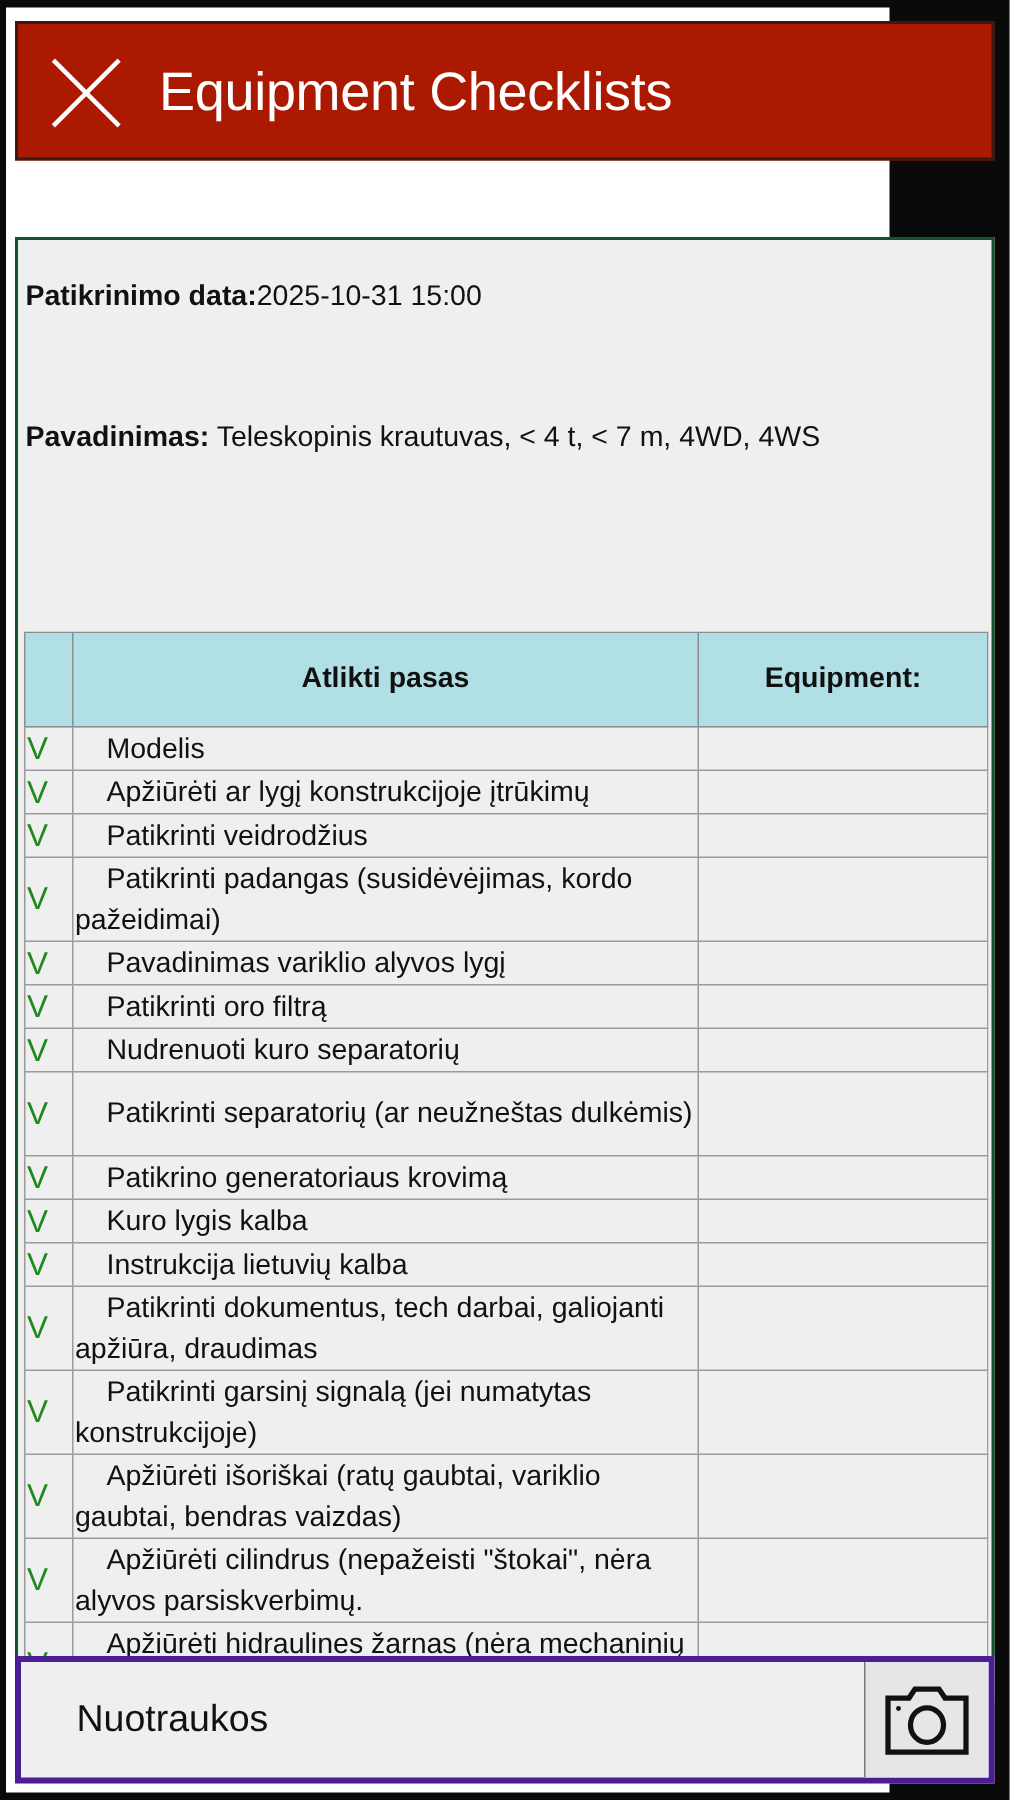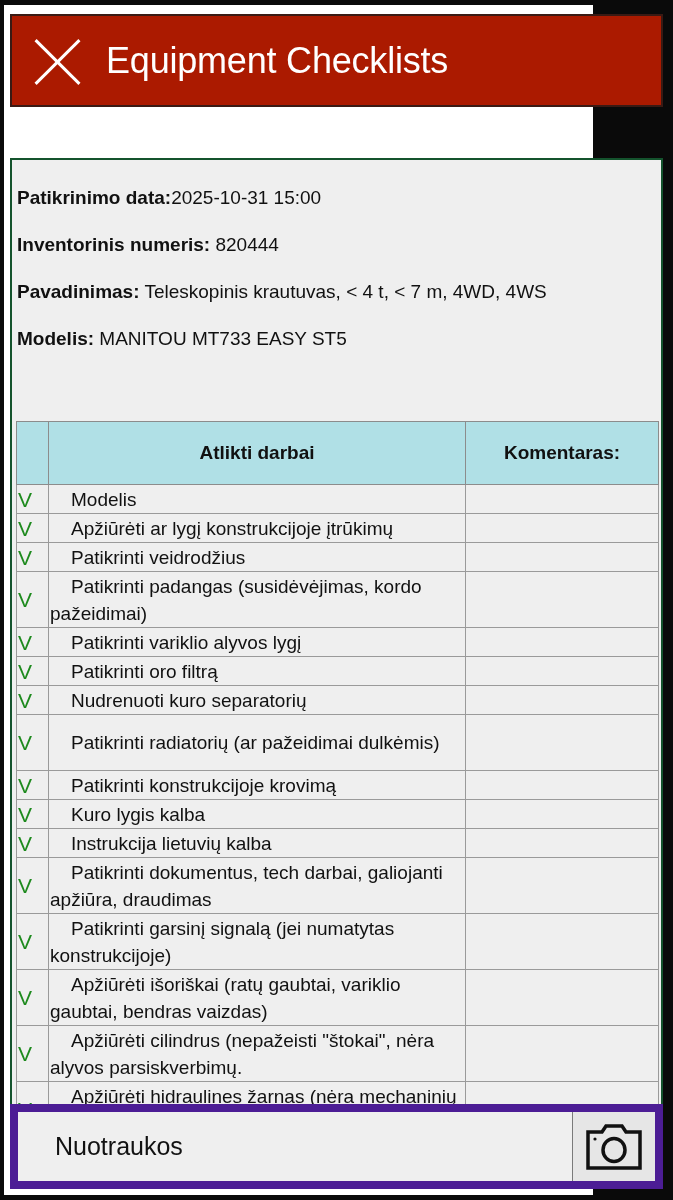--- a/index.html
+++ b/index.html
@@ -62,21 +62,21 @@
   }
   td.chk {
     color: #1e8a1e; font-size: 21px; padding-left: 1px; text-align: left;
   }
   td.task { padding: 0 0 0 1px; }
   td.task .indent { display: inline-block; width: 21px; }
   tr.single td { height: 29px; }
   tr.double td { height: 56px; }
   .footer {
     position: absolute; left: 6px; top: 1099px; width: 653px; height: 85px;
-    border: 8px solid #4c1d95; background: #efefef;
+    border: 4px solid #4c1d95; background: #efefef;
     display: flex; align-items: center; justify-content: space-between;
   }
   .footer-label { font-size: 25px; margin-left: 37px; flex: 1; }
   .camera-btn {
     width: 83px; height: 100%; border-left: 1px solid #7a7a7a; background: #e6e6e6;
     display: flex; align-items: center; justify-content: center; cursor: pointer;
   }
 </style>
 </head>
 <body>
@@ -86,42 +86,36 @@
   <div class="header">
     <div class="close-btn"></div>
     <div class="title">Equipment Checklists</div>
   </div>
 
   <div class="panel">
 
     <div class="info" style="top:27px;">
       <b>Patikrinimo data:</b><span>2025-10-31 15:00</span>
     </div>
-    <div class="info" style="top:74px;">
-      <b>Inventorinis numeris:</b> <span>820444</span>
-    </div>
     <div class="info" style="top:121px;text-align:center;">
       <b>Pavadinimas:</b> <span>Teleskopinis krautuvas, &lt; 4 t, &lt; 7 m, 4WD, 4WS</span>
-    </div>
-    <div class="info" style="top:168px;">
-      <b>Modelis:</b> <span>MANITOU MT733 EASY ST5</span>
     </div>
 
     <div class="table-wrap">
       <table>
         <colgroup>
           <col style="width:32px">
           <col style="width:417px">
           <col style="width:193px">
         </colgroup>
         <thead>
           <tr>
             <th></th>
-            <th>Atlikti darbai</th>
-            <th>Komentaras:</th>
+            <th>Atlikti pasas</th>
+            <th>Equipment:</th>
           </tr>
         </thead>
         <tbody>
           <tr class="single">
             <td class="chk">V</td>
             <td class="task"><span class="indent"></span><span>Modelis</span></td>
             <td></td>
           </tr>
           <tr class="single">
             <td class="chk">V</td>
@@ -133,41 +127,41 @@
             <td class="task"><span class="indent"></span><span>Patikrinti veidrodžius</span></td>
             <td></td>
           </tr>
           <tr class="double">
             <td class="chk">V</td>
             <td class="task"><span class="indent"></span><span>Patikrinti padangas (susidėvėjimas, kordo pažeidimai)</span></td>
             <td></td>
           </tr>
           <tr class="single">
             <td class="chk">V</td>
-            <td class="task"><span class="indent"></span><span>Patikrinti variklio alyvos lygį</span></td>
+            <td class="task"><span class="indent"></span><span>Pavadinimas variklio alyvos lygį</span></td>
             <td></td>
           </tr>
           <tr class="single">
             <td class="chk">V</td>
             <td class="task"><span class="indent"></span><span>Patikrinti oro filtrą</span></td>
             <td></td>
           </tr>
           <tr class="single">
             <td class="chk">V</td>
             <td class="task"><span class="indent"></span><span>Nudrenuoti kuro separatorių</span></td>
             <td></td>
           </tr>
           <tr class="double">
             <td class="chk">V</td>
-            <td class="task"><span class="indent"></span><span>Patikrinti radiatorių (ar pažeidimai dulkėmis)</span></td>
-            <td></td>
-          </tr>
-          <tr class="single">
-            <td class="chk">V</td>
-            <td class="task"><span class="indent"></span><span>Patikrinti konstrukcijoje krovimą</span></td>
+            <td class="task"><span class="indent"></span><span>Patikrinti separatorių (ar neužneštas dulkėmis)</span></td>
+            <td></td>
+          </tr>
+          <tr class="single">
+            <td class="chk">V</td>
+            <td class="task"><span class="indent"></span><span>Patikrino generatoriaus krovimą</span></td>
             <td></td>
           </tr>
           <tr class="single">
             <td class="chk">V</td>
             <td class="task"><span class="indent"></span><span>Kuro lygis kalba</span></td>
             <td></td>
           </tr>
           <tr class="single">
             <td class="chk">V</td>
             <td class="task"><span class="indent"></span><span>Instrukcija lietuvių kalba</span></td>

